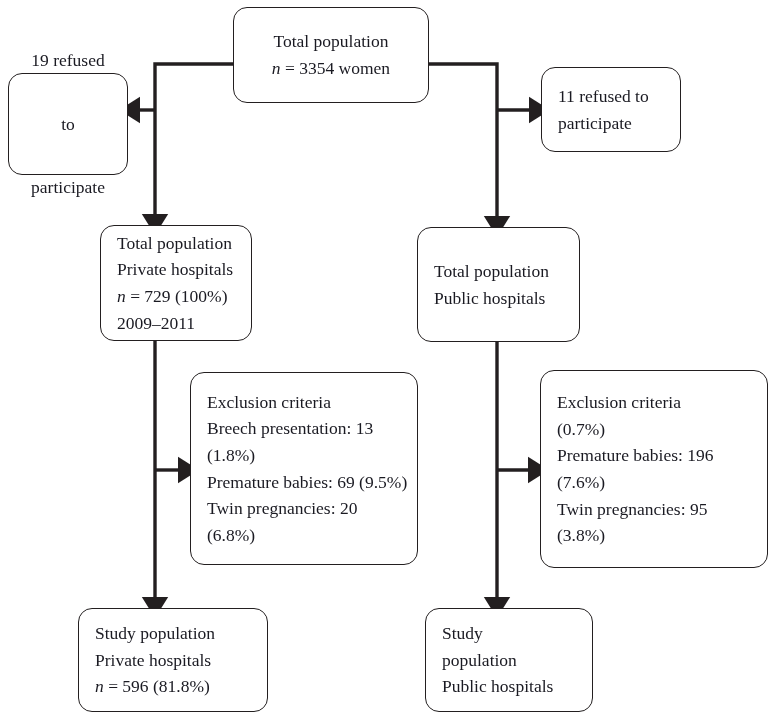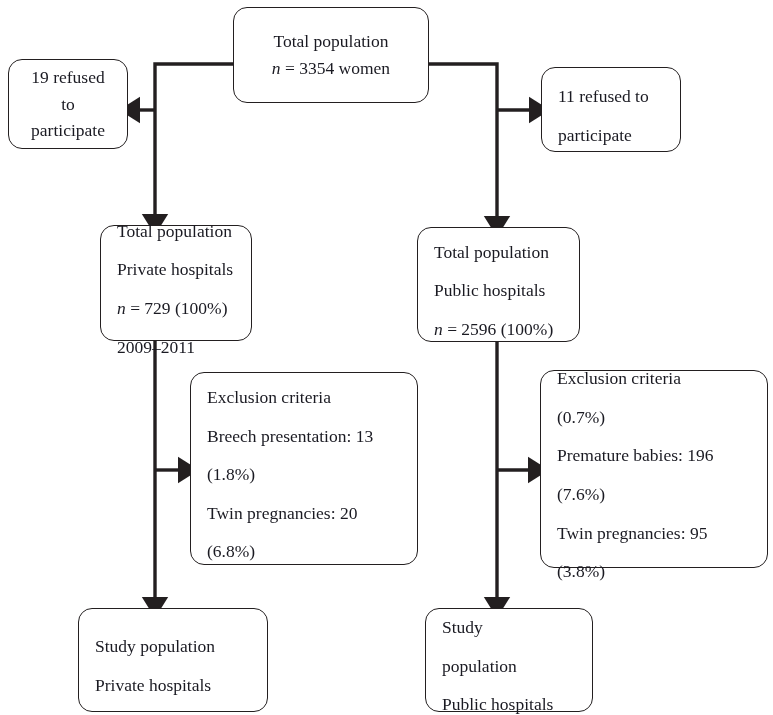--- a/index.html
+++ b/index.html
@@ -39,36 +39,35 @@
   .node .line {
     font-size: 17.5px;
     line-height: 1.52;
     white-space: nowrap;
   }
   .node.centered .line {
     text-align: center;
   }
   .node.left .line {
     text-align: left;
-    margin-top: 12px;
   }
   .node.pad-left {
     padding-left: 16px;
     padding-right: 8px;
   }
   .node.pad-center {
     padding-left: 8px;
     padding-right: 8px;
   }
   .ital {
     font-style: italic;
   }
   
   #node-total-population   { left: 233px; top: 7px;   width: 196px; height: 96px; }
-  #node-refused-left       { left: 8px;   top: 59px;  width: 120px; height: 90px; }
+  #node-refused-left       { left: 8px;   top: 73px;  width: 120px; height: 102px; gap: 37px; }
   #node-refused-right      { left: 541px; top: 67px;  width: 140px; height: 85px; }
   #node-private-total      { left: 100px; top: 225px; width: 152px; height: 116px; }
   #node-public-total       { left: 417px; top: 227px; width: 163px; height: 115px; }
   #node-exclusion-left     { left: 190px; top: 372px; width: 228px; height: 193px; }
   #node-exclusion-right    { left: 540px; top: 370px; width: 228px; height: 198px; }
   #node-study-private      { left: 78px;  top: 608px; width: 190px; height: 104px; justify-content: center; }
   #node-study-public       { left: 425px; top: 608px; width: 168px; height: 104px; justify-content: center; }
 </style>
 </head>
 <body>
@@ -121,43 +120,44 @@
   <div class="node left pad-left" id="node-private-total">
     <div class="line">Total population</div>
     <div class="line">Private hospitals</div>
     <div class="line"><span class="ital">n</span><span> = 729 (100%)</span></div>
     <div class="line">2009–2011</div>
   </div>
 
   <div class="node left pad-left" id="node-public-total">
     <div class="line">Total population</div>
     <div class="line">Public hospitals</div>
-    <div class="line"><span class="ital">n</span><span> = 2596 (100%)</span></div>
   </div>
 
   <div class="node left pad-left" id="node-exclusion-left">
     <div class="line">Exclusion criteria</div>
     <div class="line">Breech presentation: 13</div>
     <div class="line">(1.8%)</div>
+    <div class="line">Premature babies: 69 (9.5%)</div>
     <div class="line">Twin pregnancies: 20</div>
     <div class="line">(6.8%)</div>
   </div>
 
   <div class="node left pad-left" id="node-exclusion-right">
     <div class="line">Exclusion criteria</div>
     <div class="line">(0.7%)</div>
     <div class="line">Premature babies: 196</div>
     <div class="line">(7.6%)</div>
     <div class="line">Twin pregnancies: 95</div>
     <div class="line">(3.8%)</div>
   </div>
 
   <div class="node left pad-left" id="node-study-private">
     <div class="line">Study population</div>
     <div class="line">Private hospitals</div>
+    <div class="line"><span class="ital">n</span><span> = 596 (81.8%)</span></div>
   </div>
 
   <div class="node left pad-left" id="node-study-public">
     <div class="line">Study</div>
     <div class="line">population</div>
     <div class="line">Public hospitals</div>
   </div>
 
 </div>
 

